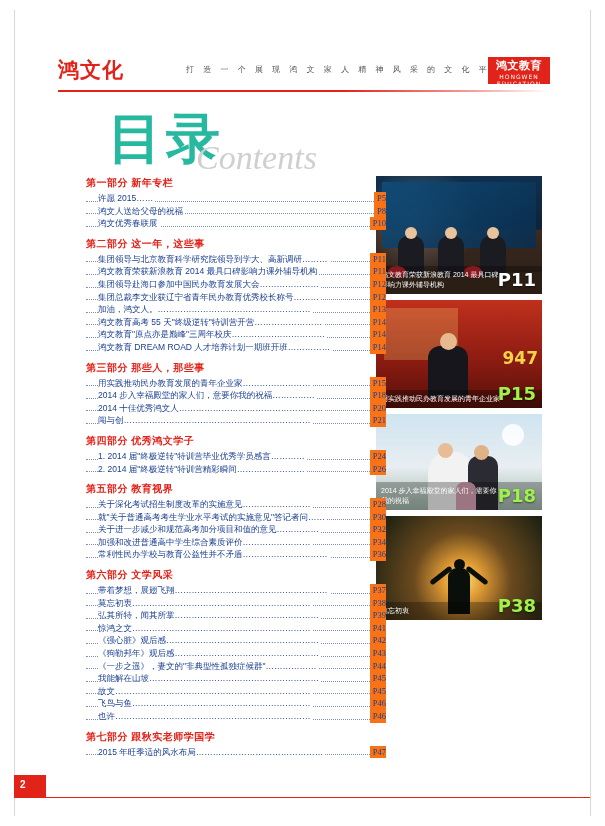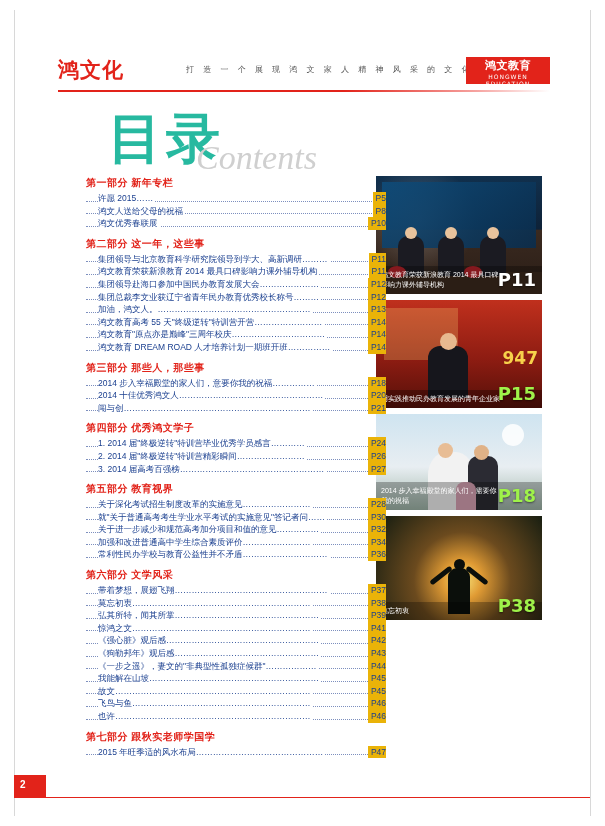--- a/index.html
+++ b/index.html
@@ -28,21 +28,21 @@
     font-size:21px;font-weight:bold;color:#e2231a;
     letter-spacing:1px;
     font-family:"DejaVu Sans",sans-serif;
   }
   .tagline{
     position:absolute;left:128px;top:8px;
     font-size:8px;color:#555;letter-spacing:3.5px;
     white-space:nowrap;
   }
   .brandright{
-    position:absolute;right:0;top:1px;width:84px;height:26px;
+    position:absolute;right:0;top:1px;width:62px;height:26px;
     background:#e2231a;color:#fff;font-size:11px;font-weight:bold;
     text-align:center;line-height:15px;padding-top:1px;
     letter-spacing:0.5px;
     font-family:"DejaVu Sans",sans-serif;
   }
   .brandright .sub{display:block;font-size:6px;font-weight:normal;letter-spacing:1px;line-height:7px;}
   .rule{
     position:absolute;left:58px;top:90px;width:492px;height:2px;
     background:linear-gradient(to right,#e2231a 0%,#e2231a 58%,#f6a3a0 85%,#ffffff 100%);
   }
@@ -80,22 +80,22 @@
     padding-left:12px;
     white-space:nowrap;
     overflow:hidden;
   }
   .item .txt{background:#fff;padding-right:2px;position:relative;z-index:2;}
   .item .dots{
     position:absolute;left:0;right:0;bottom:3px;
     border-bottom:1px dotted #7d8fbe;z-index:1;
   }
   .item .pg{
-    position:absolute;right:0;bottom:0;background:#eab308;
-    padding-left:3px;z-index:3;color:#1a3f8f;
+    position:absolute;right:0;bottom:0;background:#f97316;
+    padding-left:3px;z-index:3;color:#1a3f8f;font-family:Liberation Serif, serif;
   }
 
   
   .imgcol{
     position:absolute;left:376px;top:176px;width:166px;
   }
   .card{position:relative;width:166px;margin-bottom:6px;overflow:hidden;}
   .card .cap{
     position:absolute;left:0;right:0;bottom:0;
     color:#fff;font-size:7px;line-height:9.5px;
@@ -197,28 +197,27 @@
       <div class="sec gap">第二部分  这一年，这些事</div>
       <div class="item"><span class="dots"></span><span class="txt">集团领导与北京教育科学研究院领导到学大、高新调研………</span><span class="pg">P11</span></div>
       <div class="item"><span class="dots"></span><span class="txt">鸿文教育荣获新浪教育 2014 最具口碑影响力课外辅导机构</span><span class="pg">P11</span></div>
       <div class="item"><span class="dots"></span><span class="txt">集团领导赴海口参加中国民办教育发展大会…………………</span><span class="pg">P12</span></div>
       <div class="item"><span class="dots"></span><span class="txt">集团总裁李文业获辽宁省青年民办教育优秀校长称号………</span><span class="pg">P12</span></div>
       <div class="item"><span class="dots"></span><span class="txt">加油，鸿文人。………………………………………………</span><span class="pg">P13</span></div>
       <div class="item"><span class="dots"></span><span class="txt">鸿文教育高考 55 天"终级逆转"特训营开营……………………</span><span class="pg">P14</span></div>
       <div class="item"><span class="dots"></span><span class="txt">鸿文教育"原点亦是巅峰"三周年校庆……………………………</span><span class="pg">P14</span></div>
       <div class="item"><span class="dots"></span><span class="txt">鸿文教育 DREAM ROAD 人才培养计划一期班开班……………</span><span class="pg">P14</span></div>
       <div class="sec gap">第三部分  那些人，那些事</div>
-      <div class="item"><span class="dots"></span><span class="pg">P15</span></div>
+      <div class="item"><span class="dots"></span><span class="txt">用实践推动民办教育发展的青年企业家……………………</span><span class="pg">P15</span></div>
       <div class="item"><span class="dots"></span><span class="txt">2014 步入幸福殿堂的家人们，意要你我的祝福……………</span><span class="pg">P18</span></div>
       <div class="item"><span class="dots"></span><span class="txt">2014 十佳优秀鸿文人……………………………………………</span><span class="pg">P20</span></div>
       <div class="item"><span class="dots"></span><span class="txt">闯与创…………………………………………………………</span><span class="pg">P21</span></div>
       <div class="sec gap">第四部分  优秀鸿文学子</div>
       <div class="item"><span class="dots"></span><span class="txt">1. 2014 届"终极逆转"特训营毕业优秀学员感言…………</span><span class="pg">P24</span></div>
       <div class="item"><span class="dots"></span><span class="txt">2. 2014 届"终极逆转"特训营精彩瞬间……………………</span><span class="pg">P26</span></div>
-      <div class="item"><span class="dots"></span><span class="txt">3. 2014 届高考百强榜……………………………………………</span><span class="pg">P27</span></div>
       <div class="sec gap">第五部分  教育视界</div>
       <div class="item"><span class="dots"></span><span class="txt">关于深化考试招生制度改革的实施意见……………………</span><span class="pg">P28</span></div>
       <div class="item"><span class="dots"></span><span class="txt">就"关于普通高考考生学业水平考试的实施意见"答记者问……</span><span class="pg">P30</span></div>
       <div class="item"><span class="dots"></span><span class="txt">关于进一步减少和规范高考加分项目和值的意见……………</span><span class="pg">P32</span></div>
       <div class="item"><span class="dots"></span><span class="txt">加强和改进普通高中学生综合素质评价……………………</span><span class="pg">P34</span></div>
       <div class="item"><span class="dots"></span><span class="txt">常利性民办学校与教育公益性并不矛盾…………………………</span><span class="pg">P36</span></div>
       <div class="sec gap">第六部分  文学风采</div>
       <div class="item"><span class="dots"></span><span class="txt">带着梦想，展翅飞翔………………………………………………</span><span class="pg">P37</span></div>
       <div class="item"><span class="dots"></span><span class="txt">莫忘初衷………………………………………………………</span><span class="pg">P38</span></div>
       <div class="item"><span class="dots"></span><span class="txt">弘其所特，闻其所掌……………………………………………</span><span class="pg">P39</span></div>

